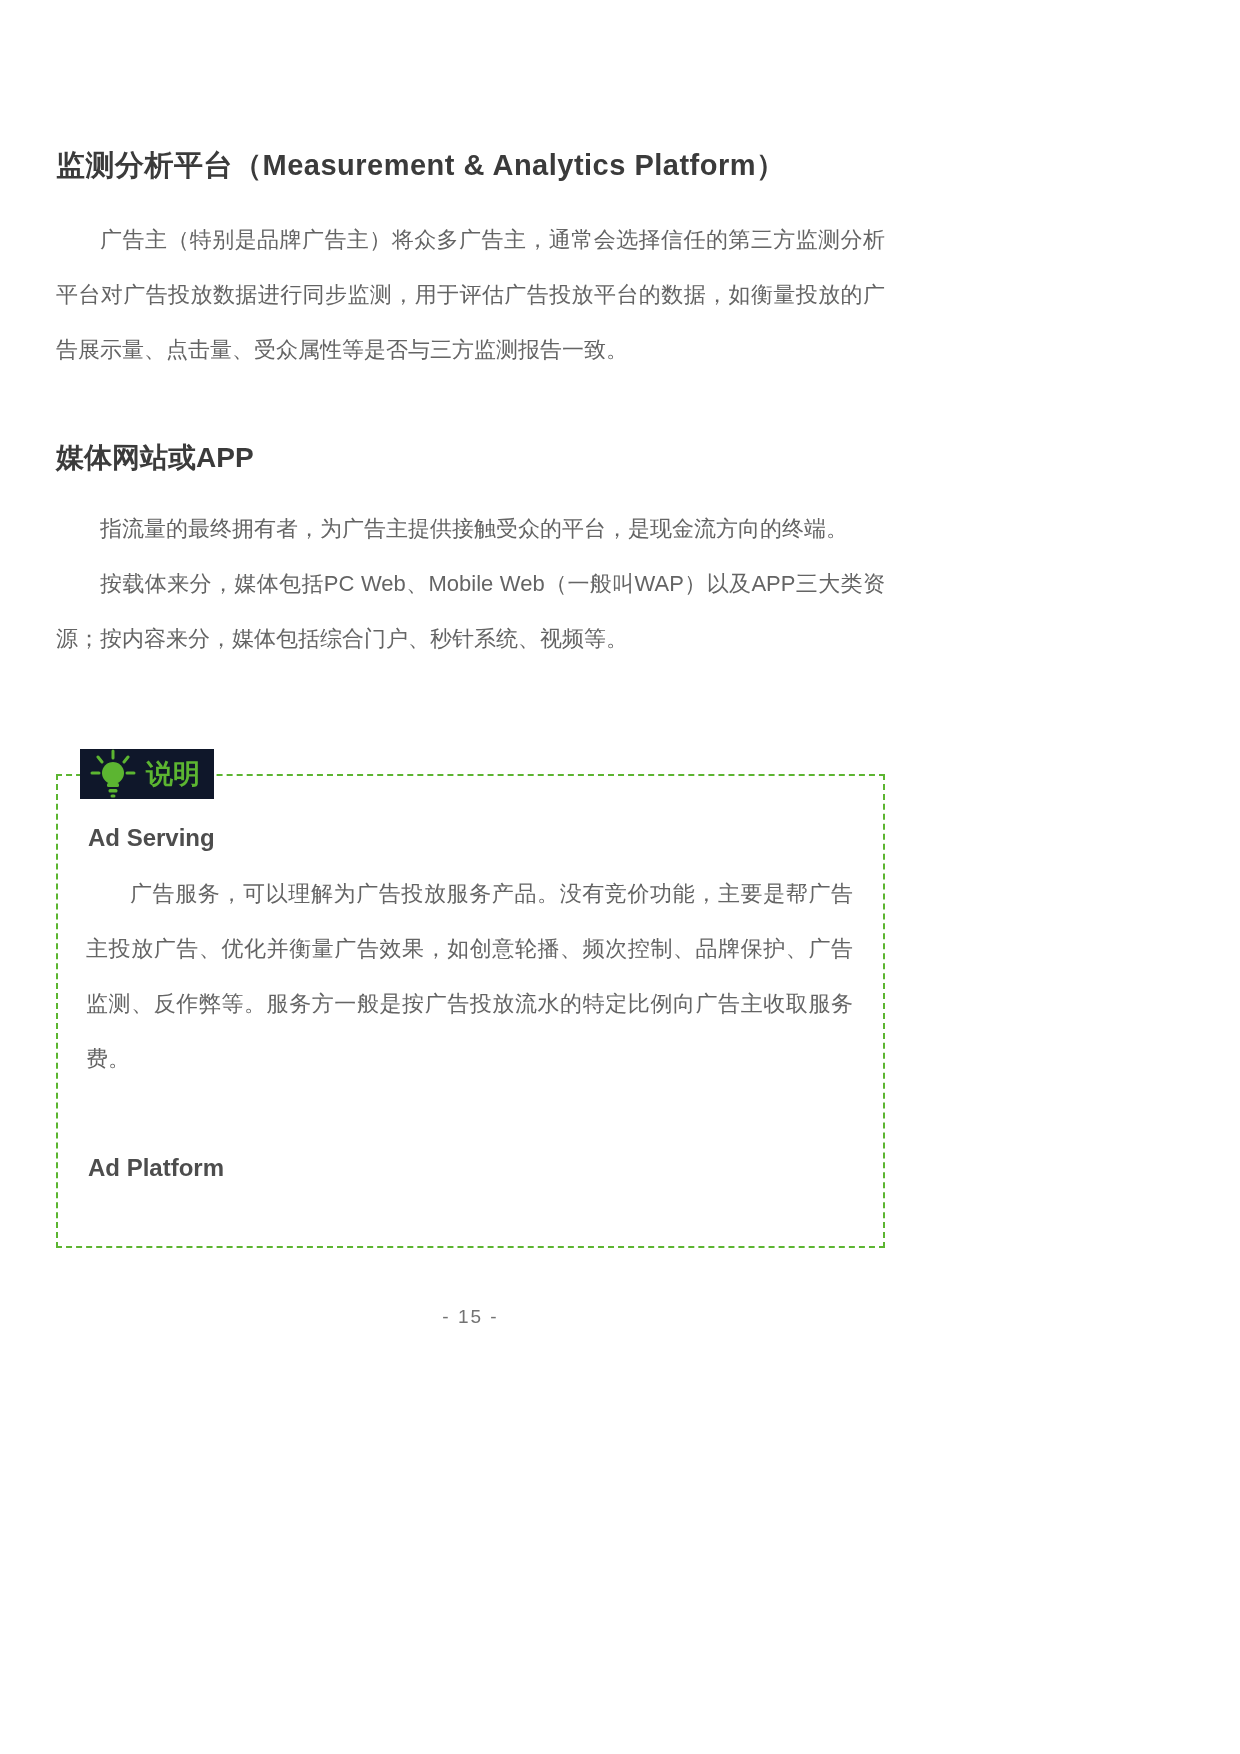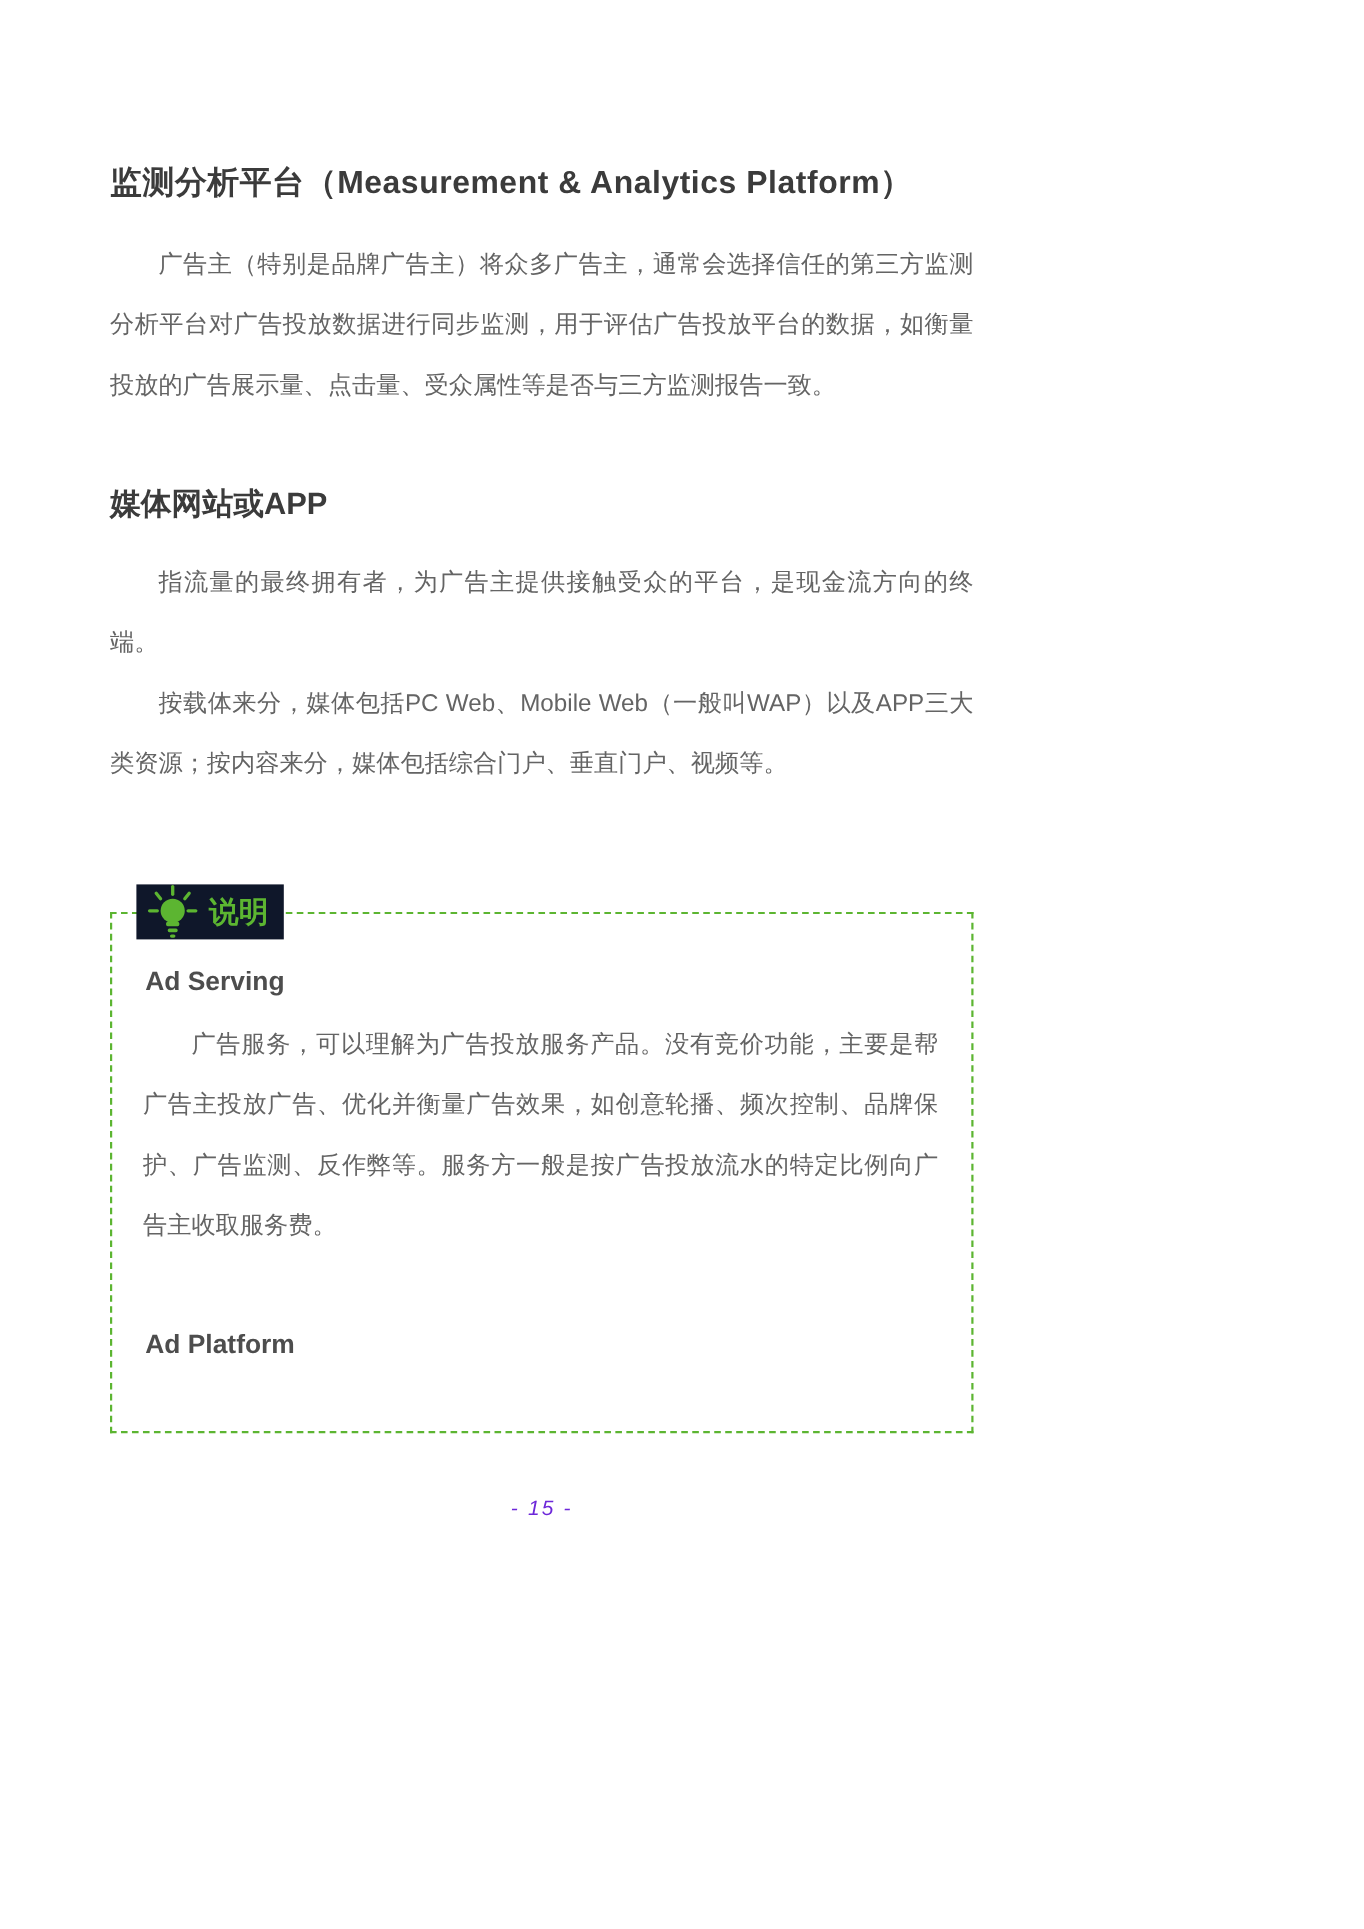--- a/index.html
+++ b/index.html
@@ -8,21 +8,21 @@
     width: 1240px;
     min-height: 1754px;
     margin: 0 auto;
     font-family: "Liberation Sans", "DejaVu Sans", sans-serif;
     color: #646464;
     position: relative;
   }
   .page {
     width: 985px;
     min-height: 1754px;
-    padding: 146px 100px 40px 100px;
+    padding: 146px 100px 40px 56px;
     position: relative;
   }
   h1.sec-title {
     font-size: 29px;
     font-weight: bold;
     color: #3b3b3b;
     letter-spacing: 0.5px;
     margin-bottom: 26px;
   }
   h2.sec-title {
@@ -64,41 +64,40 @@
   .callout-item-heading {
     font-size: 24px;
     font-weight: bold;
     color: #4d4d4d;
     margin: 0 0 14px 2px;
   }
   .callout-item + .callout-item { margin-top: 68px; }
   .page-number {
     text-align: center;
     font-size: 19px;
-    color: #6d28d9;
+    color: #737373;
     margin-top: 58px;
     letter-spacing: 2px;
-    font-style: italic;
   }
 </style>
 </head>
 <body>
 
 <div class="page">
 
   <h1 class="sec-title">监测分析平台（Measurement &amp; Analytics Platform）</h1>
 
   <p class="body-text">广告主（特别是品牌广告主）将众多广告主，通常会选择信任的第三方监测分析平台对广告投放数据进行同步监测，用于评估广告投放平台的数据，如衡量投放的广告展示量、点击量、受众属性等是否与三方监测报告一致。</p>
 
 
   <h2 class="sec-title">媒体网站或APP</h2>
 
   <p class="body-text">指流量的最终拥有者，为广告主提供接触受众的平台，是现金流方向的终端。</p>
 
-  <p class="body-text">按载体来分，媒体包括PC Web、Mobile Web（一般叫WAP）以及APP三大类资源；按内容来分，媒体包括综合门户、垂直门户、视频等。</p>
+  <p class="body-text">按载体来分，媒体包括PC Web、Mobile Web（一般叫WAP）以及APP三大类资源；按内容来分，媒体包括综合门户、秒针系统、视频等。</p>
 
   <div class="callout">
 
     <div class="callout-label">
       <svg class="bulb" viewBox="0 0 46 50" xmlns="http://www.w3.org/2000/svg">
         <g stroke="#5cb531" stroke-width="3" stroke-linecap="round">
           <line x1="23" y1="2" x2="23" y2="9"></line>
           <line x1="8" y1="8" x2="12" y2="13"></line>
           <line x1="38" y1="8" x2="34" y2="13"></line>
           <line x1="2" y1="24" x2="9" y2="24"></line>

